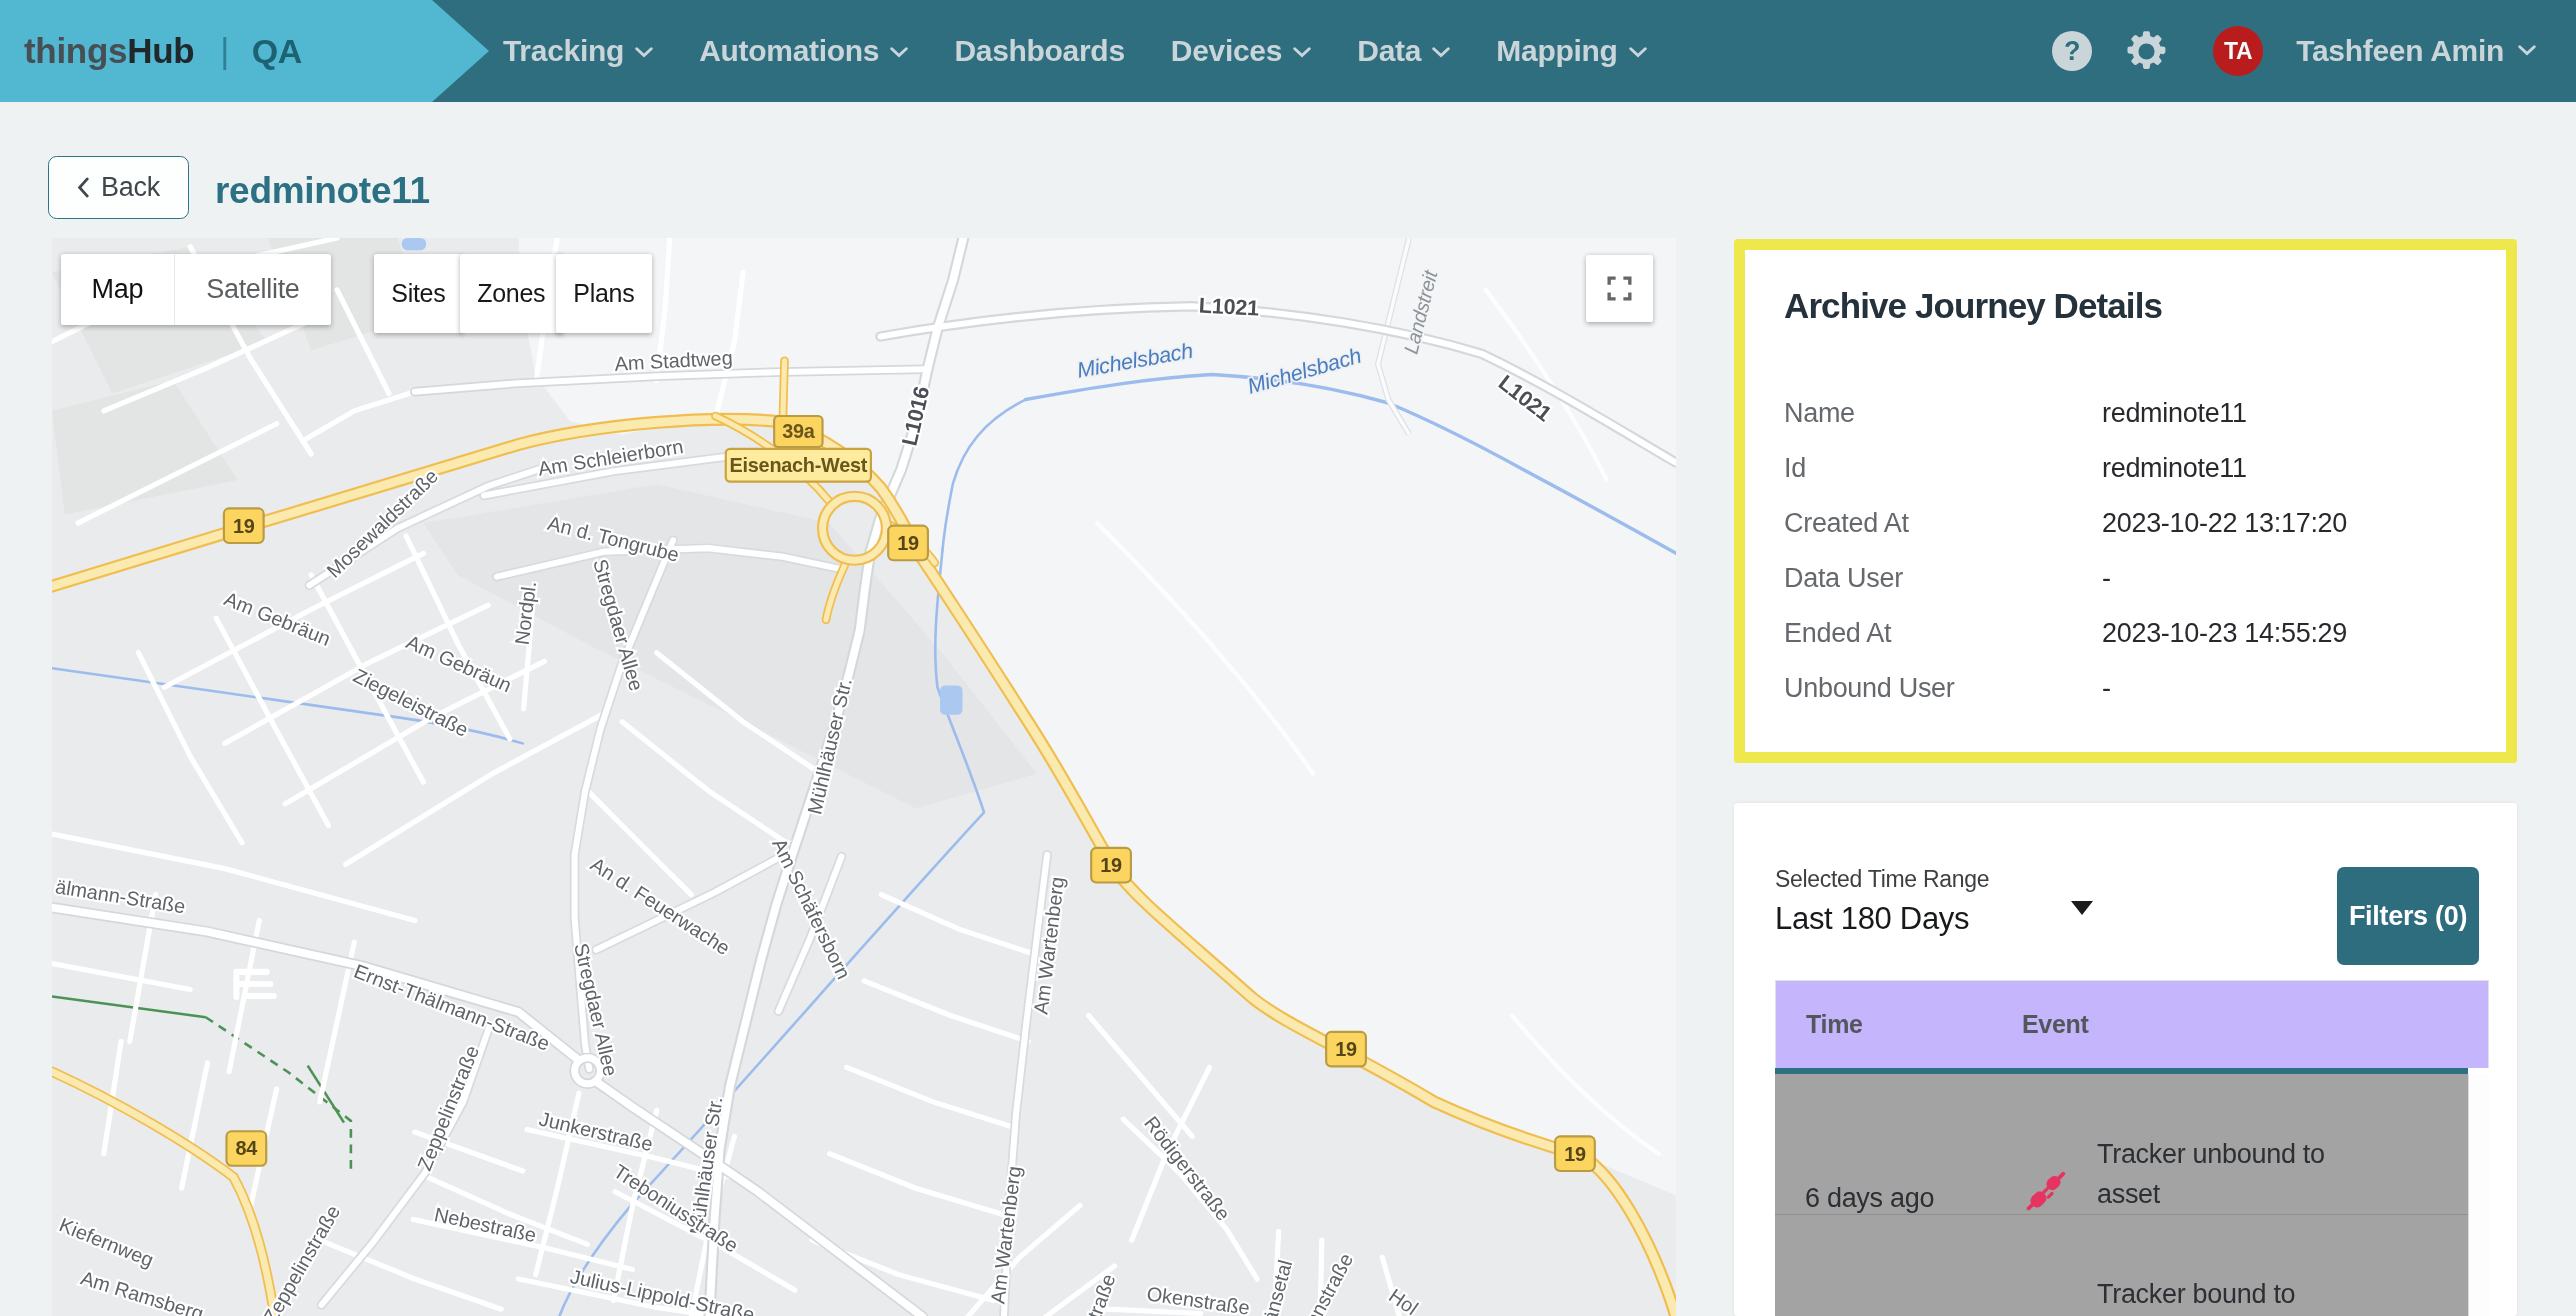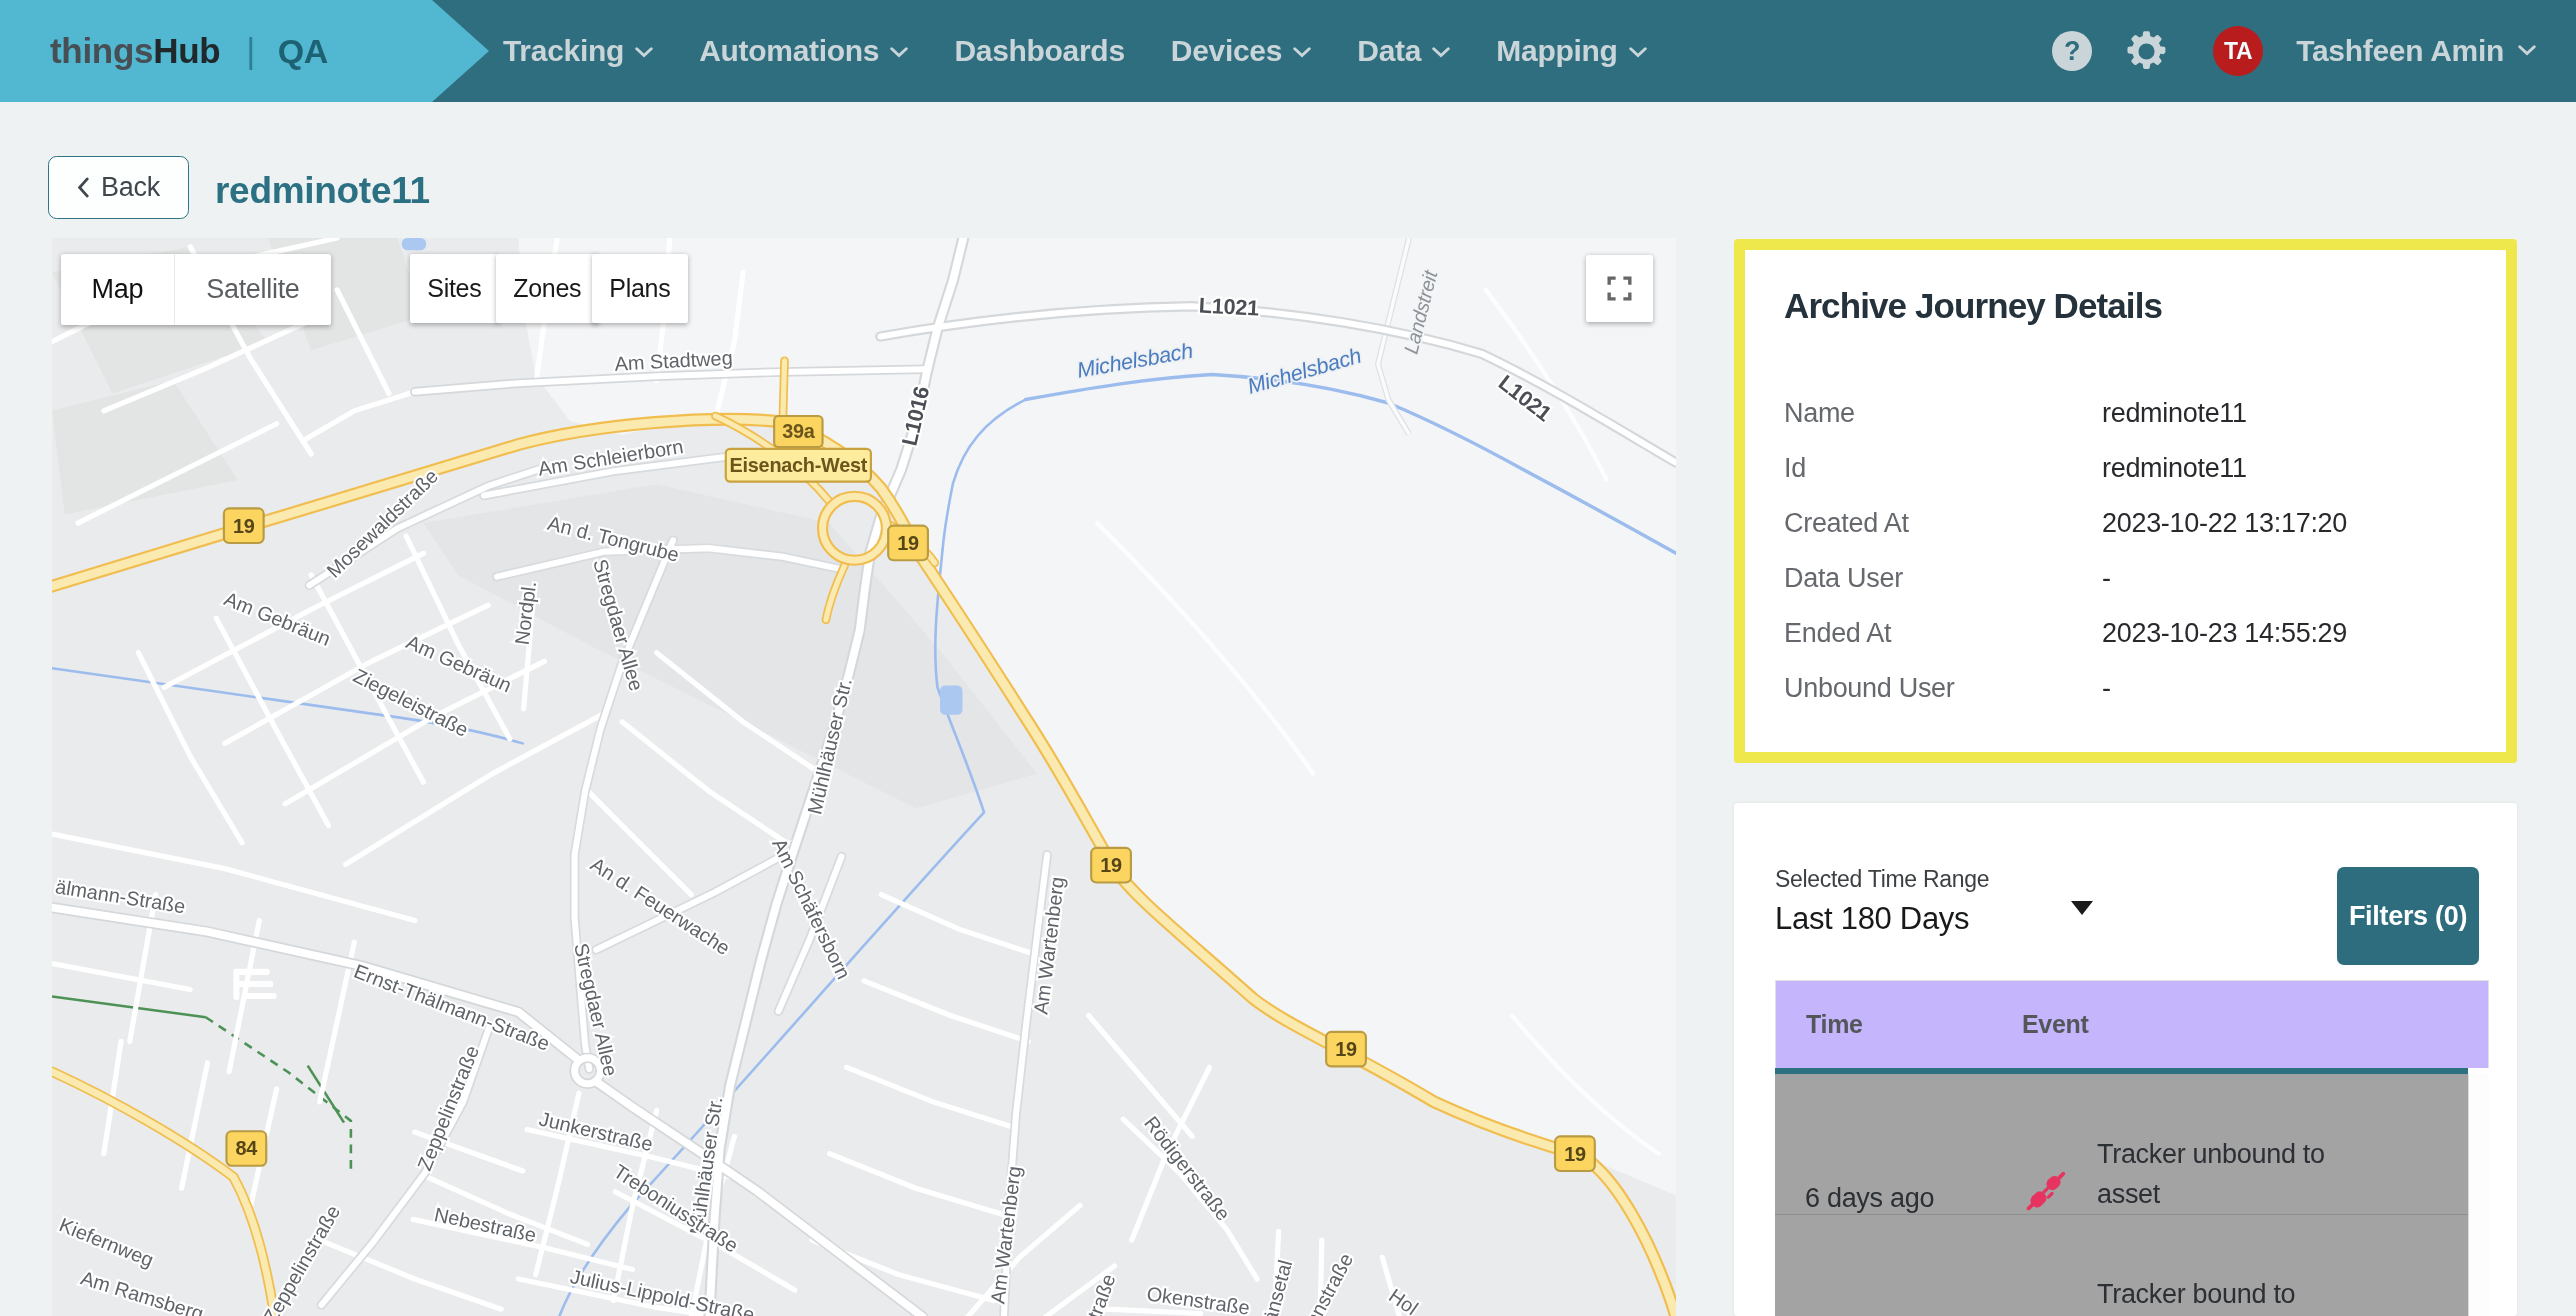--- a/index.html
+++ b/index.html
@@ -4,21 +4,21 @@
 <style>
   * { margin:0; padding:0; box-sizing:border-box; }
   html,body { width:2576px; height:1317px; overflow:hidden;
     font-family:"Liberation Sans", sans-serif; background:#eff2f2; letter-spacing:-0.3px; }
 
   
   .header { position:absolute; left:0; top:0; width:2576px; height:102px;
     background:#2f6e7f; display:flex; align-items:center; }
   .logo-wrap { position:relative; width:489px; height:102px; flex:0 0 auto;
     background:#52b7d1; clip-path:polygon(0 0,432px 0,489px 50%,432px 100%,0 100%);
-    display:flex; align-items:center; padding-left:50px; }
+    display:flex; align-items:center; padding-left:24px; }
   .logo-things { font-size:35px; font-weight:700; color:#474f54; }
   .logo-hub { font-size:35px; font-weight:700; color:#20282c; }
   .logo-div { color:#2f7f95; font-size:35px; font-weight:300; margin:0 22.5px 0 26px; }
   .logo-env { font-size:34px; font-weight:700; color:#1d6273; }
   .nav { display:flex; align-items:center; gap:46px; margin-left:14px; }
   .nav-item { display:flex; align-items:center; gap:11.2px; color:#c9d5d9;
     font-size:30px; font-weight:700; cursor:pointer; }
   .nav-item svg { margin-top:3.5px; }
   .hdr-right { margin-left:auto; display:flex; align-items:center; gap:33px; padding-right:40px; }
   .help-circle { width:40px; height:40px; border-radius:50%; background:#c9d5d9;
@@ -42,22 +42,22 @@
   
   .map { position:absolute; left:52px; top:238px; width:1624px; height:1079px;
     background:#e9ebec; overflow:hidden; cursor:grab; }
   .map svg.basemap { position:absolute; left:0; top:0; }
   .gm-ctl { position:absolute; background:#fff; border-radius:2.6px;
     box-shadow:0 1.7px 5.2px rgba(0,0,0,.3); font-family:"Liberation Sans",sans-serif; }
   .map-type { left:8.6px; top:16.4px; height:71px; display:flex; align-items:stretch; }
   .map-type .seg { padding:0 31px; display:flex; align-items:center; font-size:27px; cursor:pointer; }
   .map-type .seg.sel { color:#111; font-weight:500; }
   .map-type .seg.unsel { color:#5b5e61; border-left:0.9px solid #e8e8e8; }
-  .layer-btn { top:16.4px; height:69px; display:flex; align-items:center; padding:0 17.3px;
-    font-size:25px; color:#17181a; cursor:pointer;margin-left:36px; }
+  .layer-btn { top:16.4px; height:79px; display:flex; align-items:center; padding:0 17.3px;
+    font-size:25px; color:#17181a; cursor:pointer; }
   .fullscreen { right:23px; top:17.3px; width:67px; height:67px; display:flex;
     align-items:center; justify-content:center; cursor:pointer; }
 
   
   text.street { font-size:23px; fill:#5f646a; stroke:#ffffff; stroke-width:5px;
     paint-order:stroke; font-family:"Liberation Sans",sans-serif; letter-spacing:0; }
   text.route { font-size:25px; fill:#4a4f55; font-weight:700; stroke:#fff; stroke-width:5px; paint-order:stroke; }
   text.water { font-size:25px; fill:#4b7cc0; font-style:italic; stroke:#eef1f3; stroke-width:4px; paint-order:stroke; }
   text.area  { font-size:23px; fill:#8d9398; font-style:italic; stroke:#f3f4f6; stroke-width:4px; paint-order:stroke; }
   text.shieldtxt { font-size:23px; font-weight:700; fill:#564617; }

